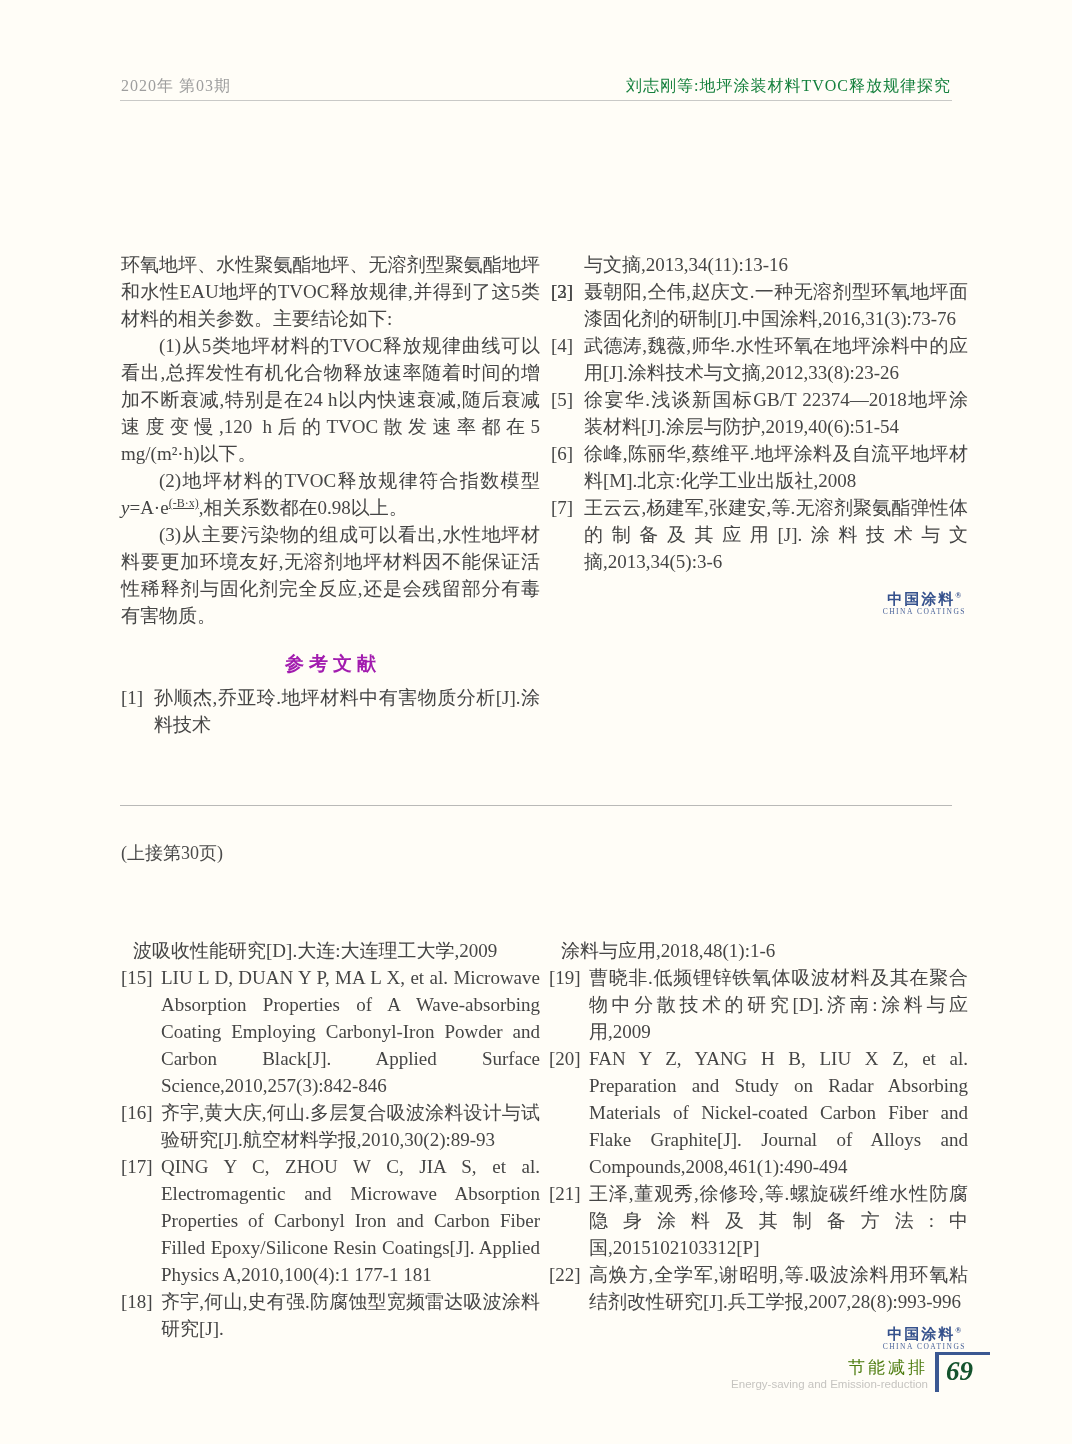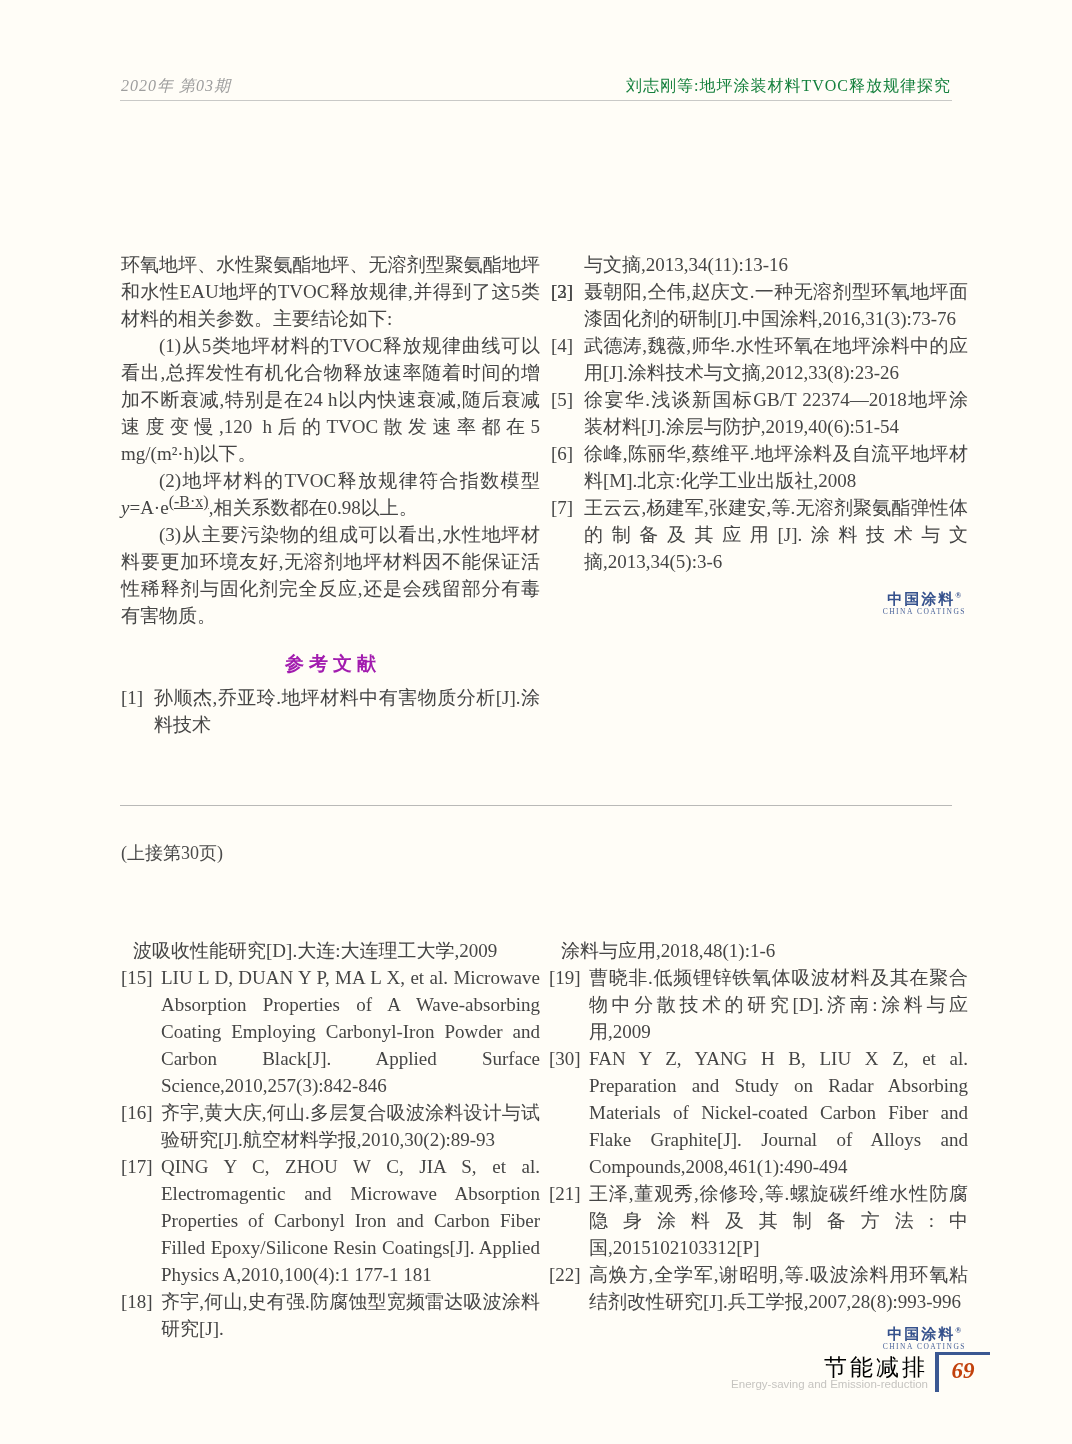--- a/index.html
+++ b/index.html
@@ -3,61 +3,61 @@
 <meta charset="utf-8">
 <style>
   html,body{margin:0;padding:0;background:#e8e8e8;}
   .page{
     position:relative;width:1072px;height:1444px;margin:0 auto;
     background:#fffdf7;color:#454545;
     font-family:"Liberation Serif","DejaVu Serif",serif;
     overflow:hidden;
   }
   
-  .hdr-left{position:absolute;left:121px;top:76px;font-size:16px;color:#9e9e9e;letter-spacing:1px;font-style:italic;}
+  .hdr-left{position:absolute;left:121px;top:76px;font-size:16px;color:#9e9e9e;letter-spacing:1px;}
   .hdr-right{position:absolute;right:121px;top:76px;font-size:16px;color:#15803d;letter-spacing:1px;}
   .hdr-rule{position:absolute;left:120px;top:100px;width:832px;height:1px;background:#c9c9c7;}
   
   .col{position:absolute;width:419px;font-size:19px;line-height:27px;text-align:justify;}
   .top-left{left:121px;top:251px;}
   .top-right{left:551px;top:251px;width:417px;}
   .bot-left{left:121px;top:937px;}
   .bot-right{left:549px;top:937px;}
   p{margin:0;}
   p.indent{text-indent:38px;}
   .var{font-style:italic;}
-  sup{font-size:16px;line-height:0;text-decoration:underline;}
+  sup{font-size:12px;line-height:0;text-decoration:underline;}
   .refs-heading{
     margin:21px 0 7px 0;text-align:center;font-weight:bold;color:#a21caf;
     font-size:19px;letter-spacing:5px;text-indent:5px;
   }
   .ref{position:relative;padding-left:33px;}
   .ref .ref-num{position:absolute;left:0;top:0;}
   .bot-left .ref,.bot-right .ref{padding-left:40px;}
   .ref.carry{padding-left:12px;}
   
   .logo{width:max-content;margin:13px 2px 0 auto;text-align:center;color:#35518c;}
   .logo-zh{font-size:15px;font-weight:bold;letter-spacing:2px;line-height:16px;}
   .logo-reg{font-size:8px;vertical-align:super;letter-spacing:0;}
   .logo-en{font-size:7.5px;letter-spacing:1.5px;line-height:9px;color:#4a639a;}
   
   .mid-rule{position:absolute;left:120px;top:805px;width:832px;height:1px;background:#b9b9b7;}
   .cont-note{position:absolute;left:121px;top:841px;font-size:18px;color:#4a4a4a;}
   
   .footer{position:absolute;right:82px;top:1352px;display:flex;align-items:flex-start;}
   .footer-text{text-align:right;margin-right:7px;padding-top:6px;}
-  .footer-zh{font-size:23px;color:#000000;letter-spacing:3px;line-height:19px;font-family:"Liberation Sans","DejaVu Sans",sans-serif;}
+  .footer-zh{font-size:17px;color:#4d7c0f;letter-spacing:3px;line-height:19px;font-family:"Liberation Sans","DejaVu Sans",sans-serif;}
   .footer-en{font-size:11.5px;color:#c6c4c0;line-height:14px;font-family:"Liberation Sans","DejaVu Sans",sans-serif;}
   .pagenum-box{
     border-top:3px solid #3b5892;border-left:4px solid #3b5892;
     padding:1px 10px 6px 7px;min-width:34px;
   }
   .pagenum{
-    font-size:23px;font-weight:bold;font-style:italic;color:#c2410c;
-    line-height:30px;font-family:"Liberation Serif","DejaVu Serif",serif;text-align:center;
+    font-size:27px;font-weight:bold;font-style:italic;color:#14532d;
+    line-height:30px;font-family:"Liberation Serif","DejaVu Serif",serif;
   }
 </style>
 </head>
 <body>
 
 <div class="page">
 
   <div class="hdr-left">2020年 第03期</div>
   <div class="hdr-right">刘志刚等:地坪涂装材料TVOC释放规律探究</div>
   <div class="hdr-rule"></div>
@@ -140,21 +140,21 @@
   <div class="col bot-right">
     <div class="ref carry">
       <span class="ref-num"></span>
       <span>涂料与应用,2018,48(1):1-6</span>
     </div>
     <div class="ref">
       <span class="ref-num">[19]</span>
       <span>曹晓非.低频锂锌铁氧体吸波材料及其在聚合物中分散技术的研究[D].济南:涂料与应用,2009</span>
     </div>
     <div class="ref">
-      <span class="ref-num">[30]</span>
+      <span class="ref-num">[20]</span>
       <span>FAN Y Z, YANG H B, LIU X Z, et al. Preparation and Study on Radar Absorbing Materials of Nickel-coated Carbon Fiber and Flake Graphite[J]. Journal of Alloys and Compounds,2008,461(1):490-494</span>
     </div>
     <div class="ref">
       <span class="ref-num">[21]</span>
       <span>王泽,董观秀,徐修玲,等.螺旋碳纤维水性防腐隐身涂料及其制备方法:中国,2015102103312[P]</span>
     </div>
     <div class="ref">
       <span class="ref-num">[22]</span>
       <span>高焕方,全学军,谢昭明,等.吸波涂料用环氧粘结剂改性研究[J].兵工学报,2007,28(8):993-996</span>
     </div>

